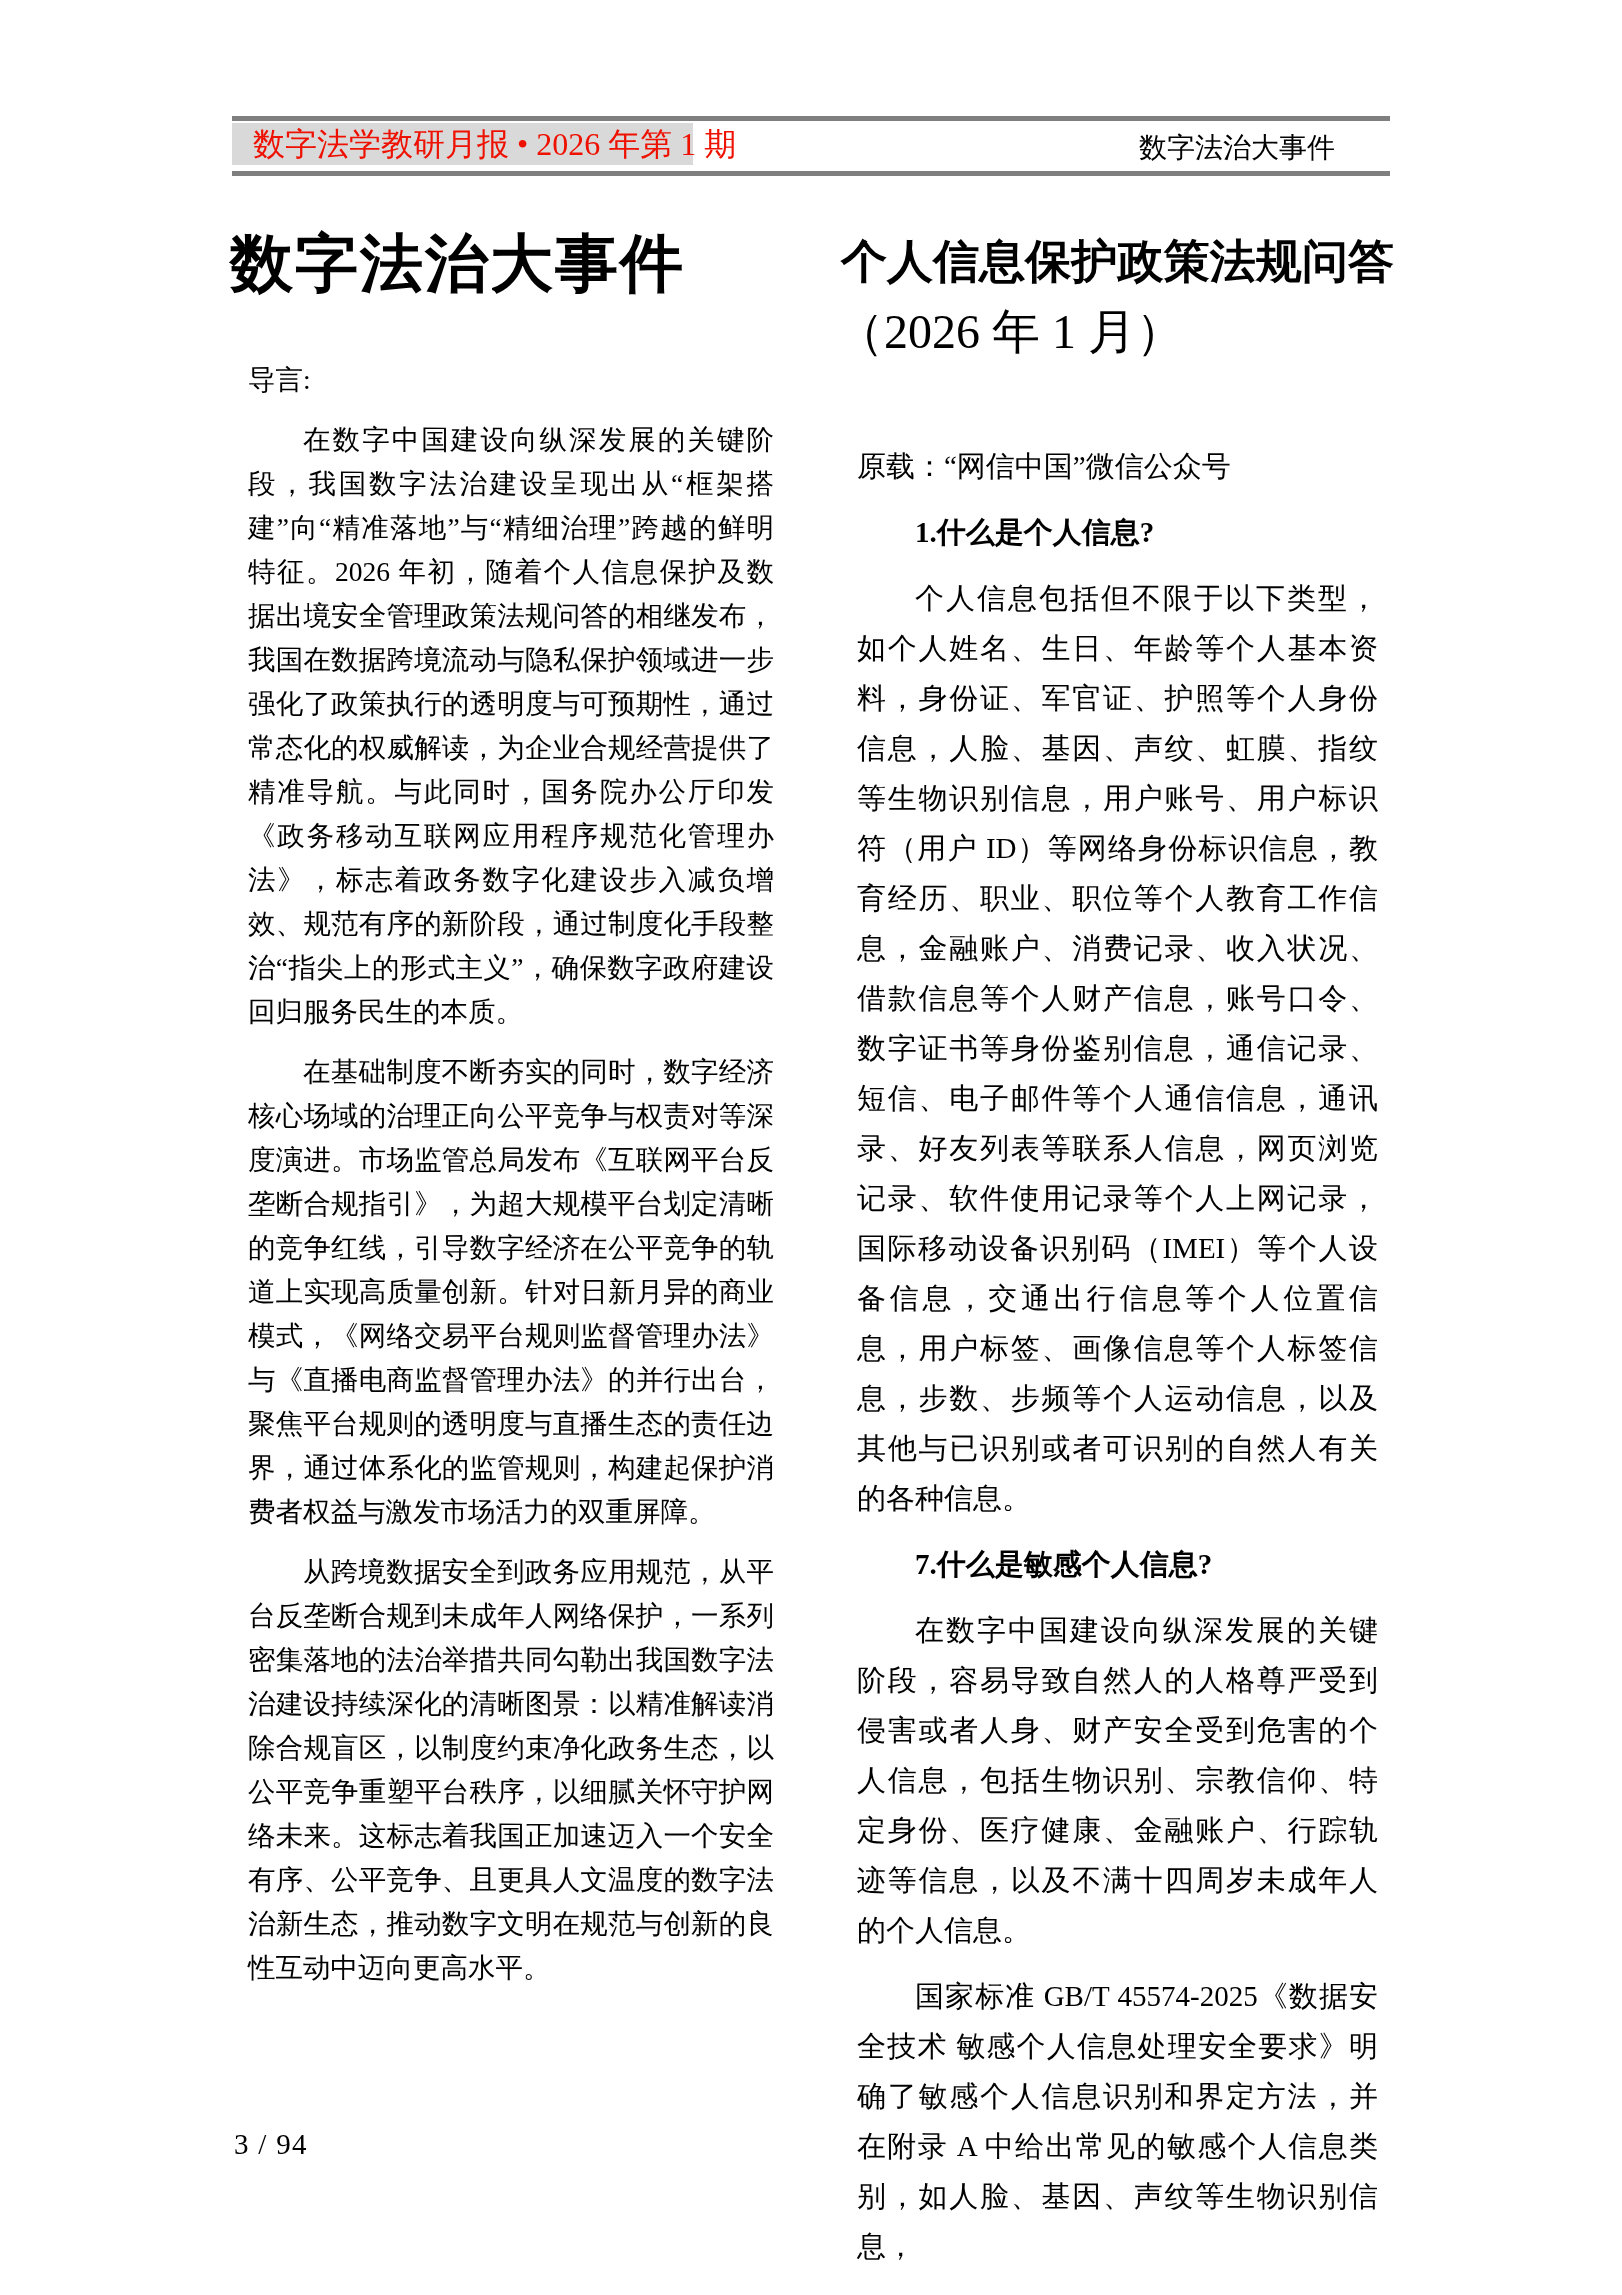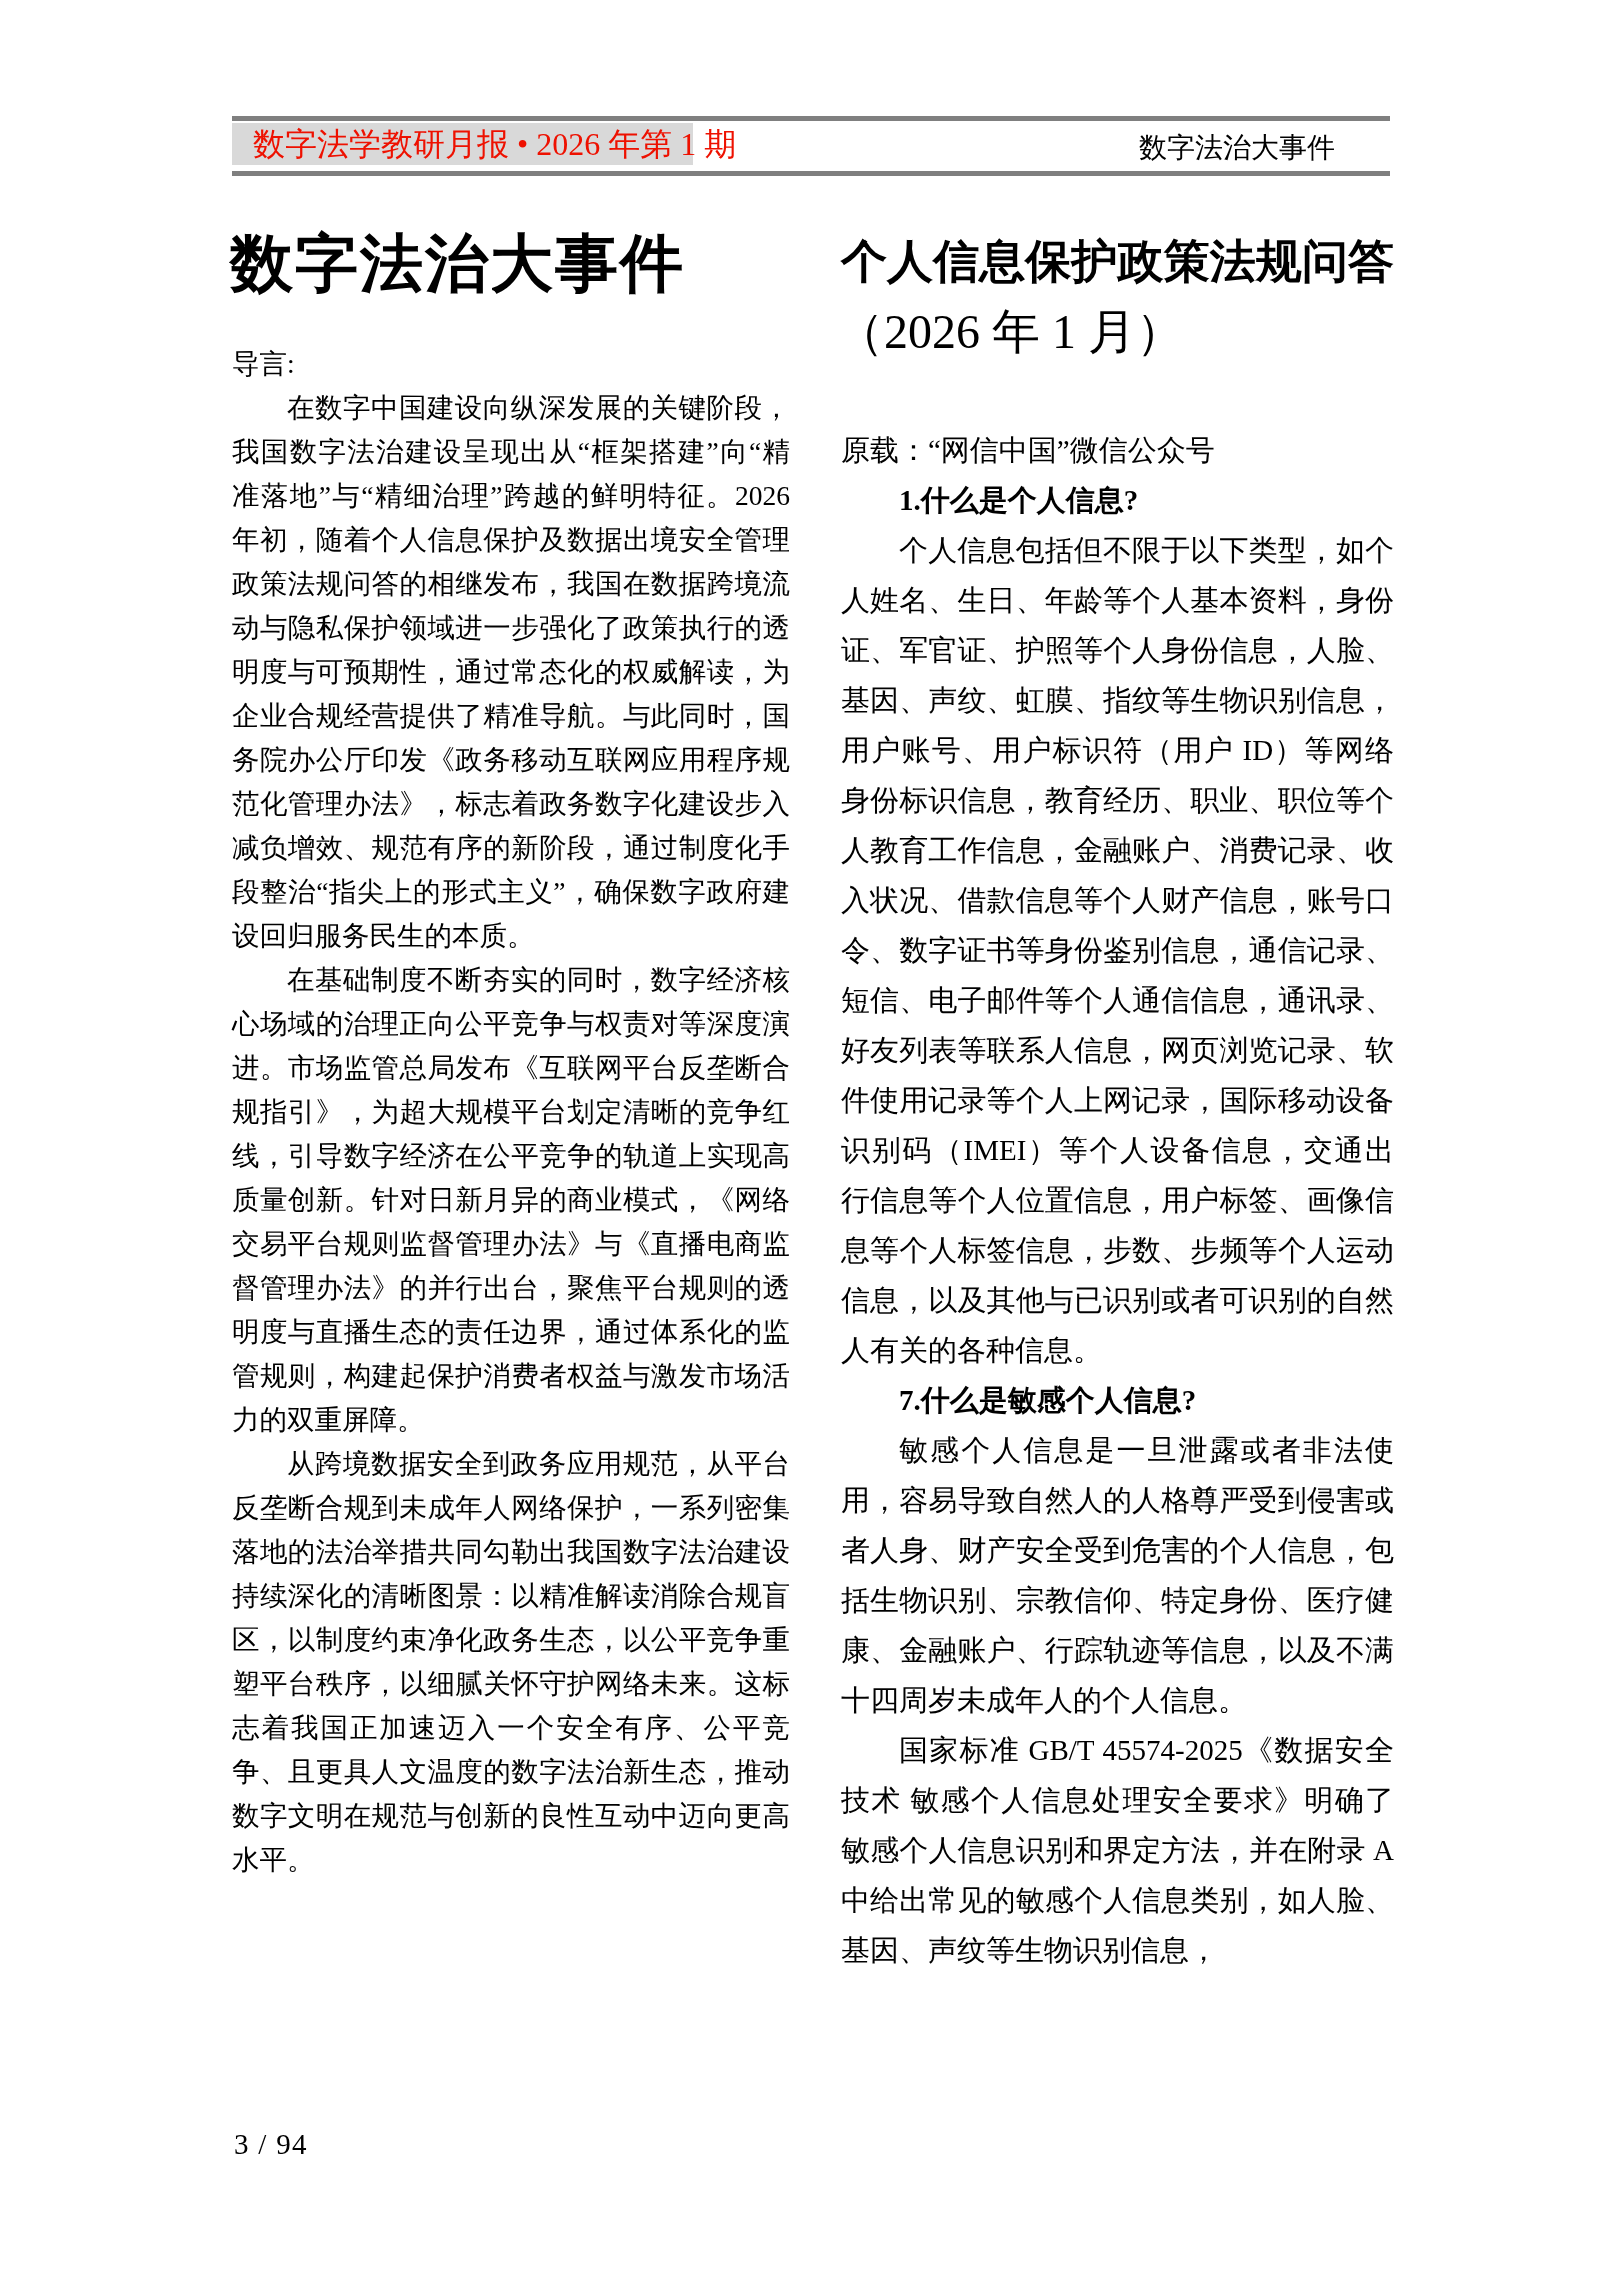--- a/index.html
+++ b/index.html
@@ -75,21 +75,21 @@
     top: 308px;
     font-size: 48px;
     line-height: 48px;
     font-weight: 400;
     white-space: nowrap;
   }
   .col {
     position: absolute;
     text-align: justify;
   }
-  .col p { margin: 0; text-indent: 2em; }
+  .col p { margin: 16px; text-indent: 2em; }
   .col p.noindent { text-indent: 0; }
   .col-left {
     left: 232px;
     top: 342px;
     width: 558px;
     font-size: 27.5px;
     line-height: 44px;
   }
   .col-right {
     left: 841px;
@@ -132,20 +132,20 @@
     <p>在数字中国建设向纵深发展的关键阶段，我国数字法治建设呈现出从“框架搭建”向“精准落地”与“精细治理”跨越的鲜明特征。2026 年初，随着个人信息保护及数据出境安全管理政策法规问答的相继发布，我国在数据跨境流动与隐私保护领域进一步强化了政策执行的透明度与可预期性，通过常态化的权威解读，为企业合规经营提供了精准导航。与此同时，国务院办公厅印发《政务移动互联网应用程序规范化管理办法》，标志着政务数字化建设步入减负增效、规范有序的新阶段，通过制度化手段整治“指尖上的形式主义”，确保数字政府建设回归服务民生的本质。</p>
     <p>在基础制度不断夯实的同时，数字经济核心场域的治理正向公平竞争与权责对等深度演进。市场监管总局发布《互联网平台反垄断合规指引》，为超大规模平台划定清晰的竞争红线，引导数字经济在公平竞争的轨道上实现高质量创新。针对日新月异的商业模式，《网络交易平台规则监督管理办法》与《直播电商监督管理办法》的并行出台，聚焦平台规则的透明度与直播生态的责任边界，通过体系化的监管规则，构建起保护消费者权益与激发市场活力的双重屏障。</p>
     <p>从跨境数据安全到政务应用规范，从平台反垄断合规到未成年人网络保护，一系列密集落地的法治举措共同勾勒出我国数字法治建设持续深化的清晰图景：以精准解读消除合规盲区，以制度约束净化政务生态，以公平竞争重塑平台秩序，以细腻关怀守护网络未来。这标志着我国正加速迈入一个安全有序、公平竞争、且更具人文温度的数字法治新生态，推动数字文明在规范与创新的良性互动中迈向更高水平。</p>
   </div>
 
   <div class="col col-right">
     <p class="noindent">原载：“网信中国”微信公众号</p>
     <p class="qhead">1.什么是个人信息?</p>
     <p>个人信息包括但不限于以下类型，如个人姓名、生日、年龄等个人基本资料，身份证、军官证、护照等个人身份信息，人脸、基因、声纹、虹膜、指纹等生物识别信息，用户账号、用户标识符（用户 ID）等网络身份标识信息，教育经历、职业、职位等个人教育工作信息，金融账户、消费记录、收入状况、借款信息等个人财产信息，账号口令、数字证书等身份鉴别信息，通信记录、短信、电子邮件等个人通信信息，通讯录、好友列表等联系人信息，网页浏览记录、软件使用记录等个人上网记录，国际移动设备识别码（IMEI）等个人设备信息，交通出行信息等个人位置信息，用户标签、画像信息等个人标签信息，步数、步频等个人运动信息，以及其他与已识别或者可识别的自然人有关的各种信息。</p>
     <p class="qhead">7.什么是敏感个人信息?</p>
-    <p>敏感个人信息是一旦泄露或者非法使用，容易导致自然人的人格尊严受到侵害或者人身、财产安全受到危害的个人信息，包括生物识别、宗教信仰、特定身份、医疗健康、金融账户、行踪轨迹等信息，以及不满十四周岁未成年人的个人信息。</p>
+    <p>在数字中国建设向纵深发展的关键阶段，容易导致自然人的人格尊严受到侵害或者人身、财产安全受到危害的个人信息，包括生物识别、宗教信仰、特定身份、医疗健康、金融账户、行踪轨迹等信息，以及不满十四周岁未成年人的个人信息。</p>
     <p>国家标准 GB/T 45574-2025《数据安全技术 敏感个人信息处理安全要求》明确了敏感个人信息识别和界定方法，并在附录 A 中给出常见的敏感个人信息类别，如人脸、基因、声纹等生物识别信息，</p>
   </div>
 
   <div class="page-number">3 / 94</div>
 
 </div>
 
 
 </body></html>

